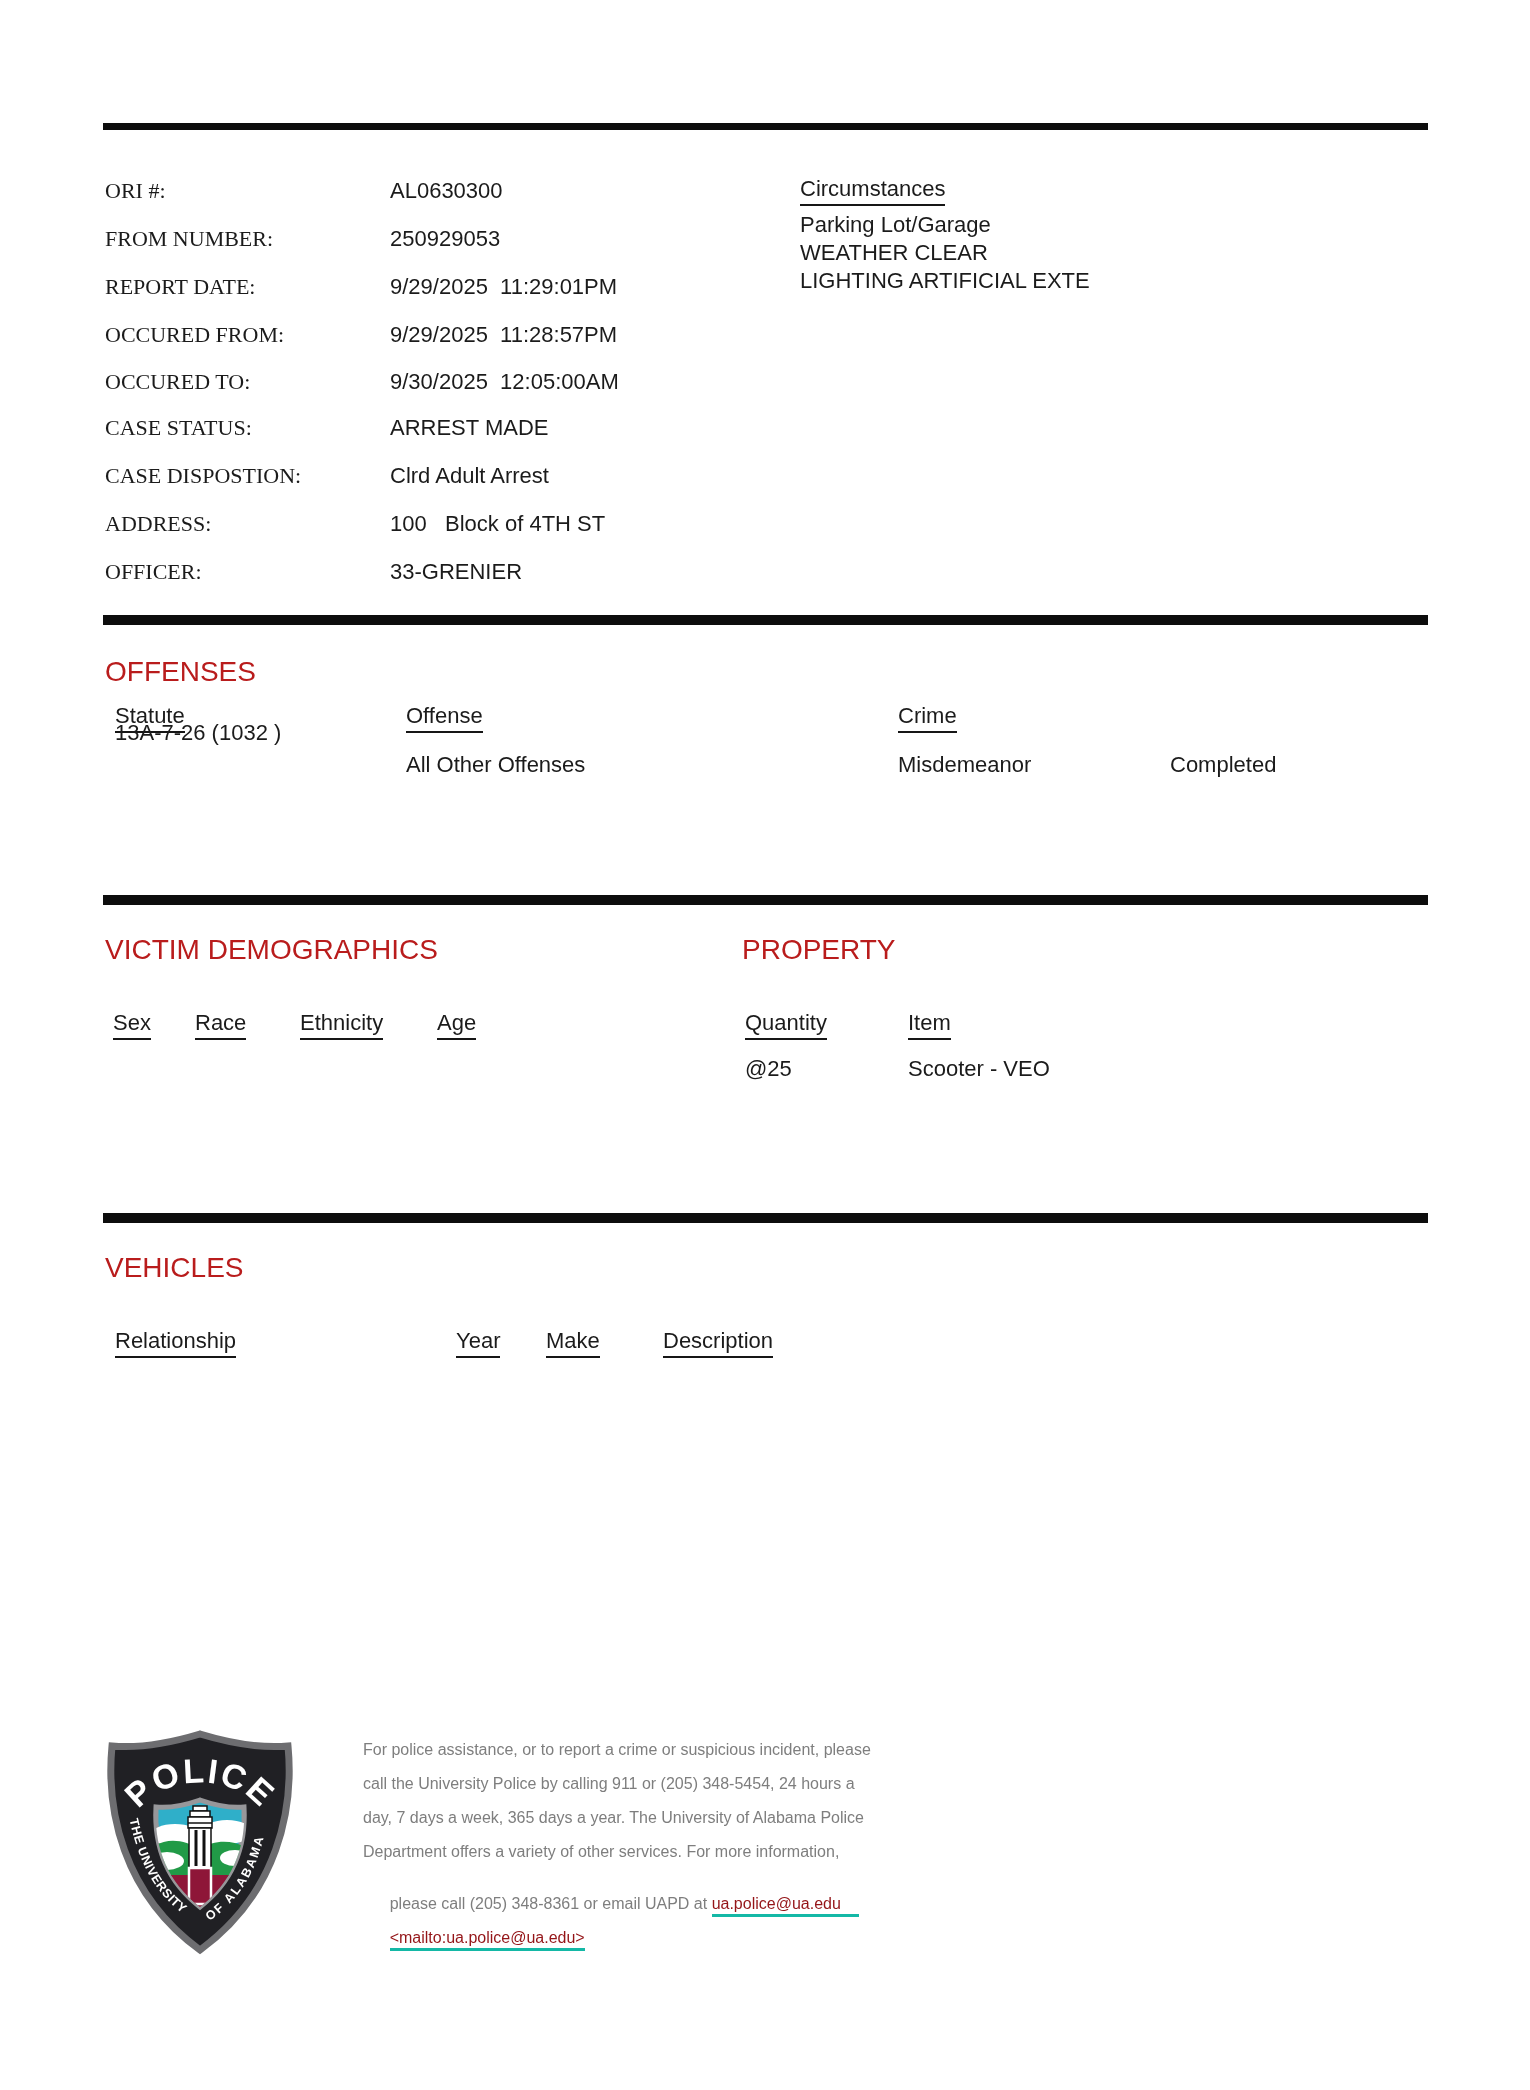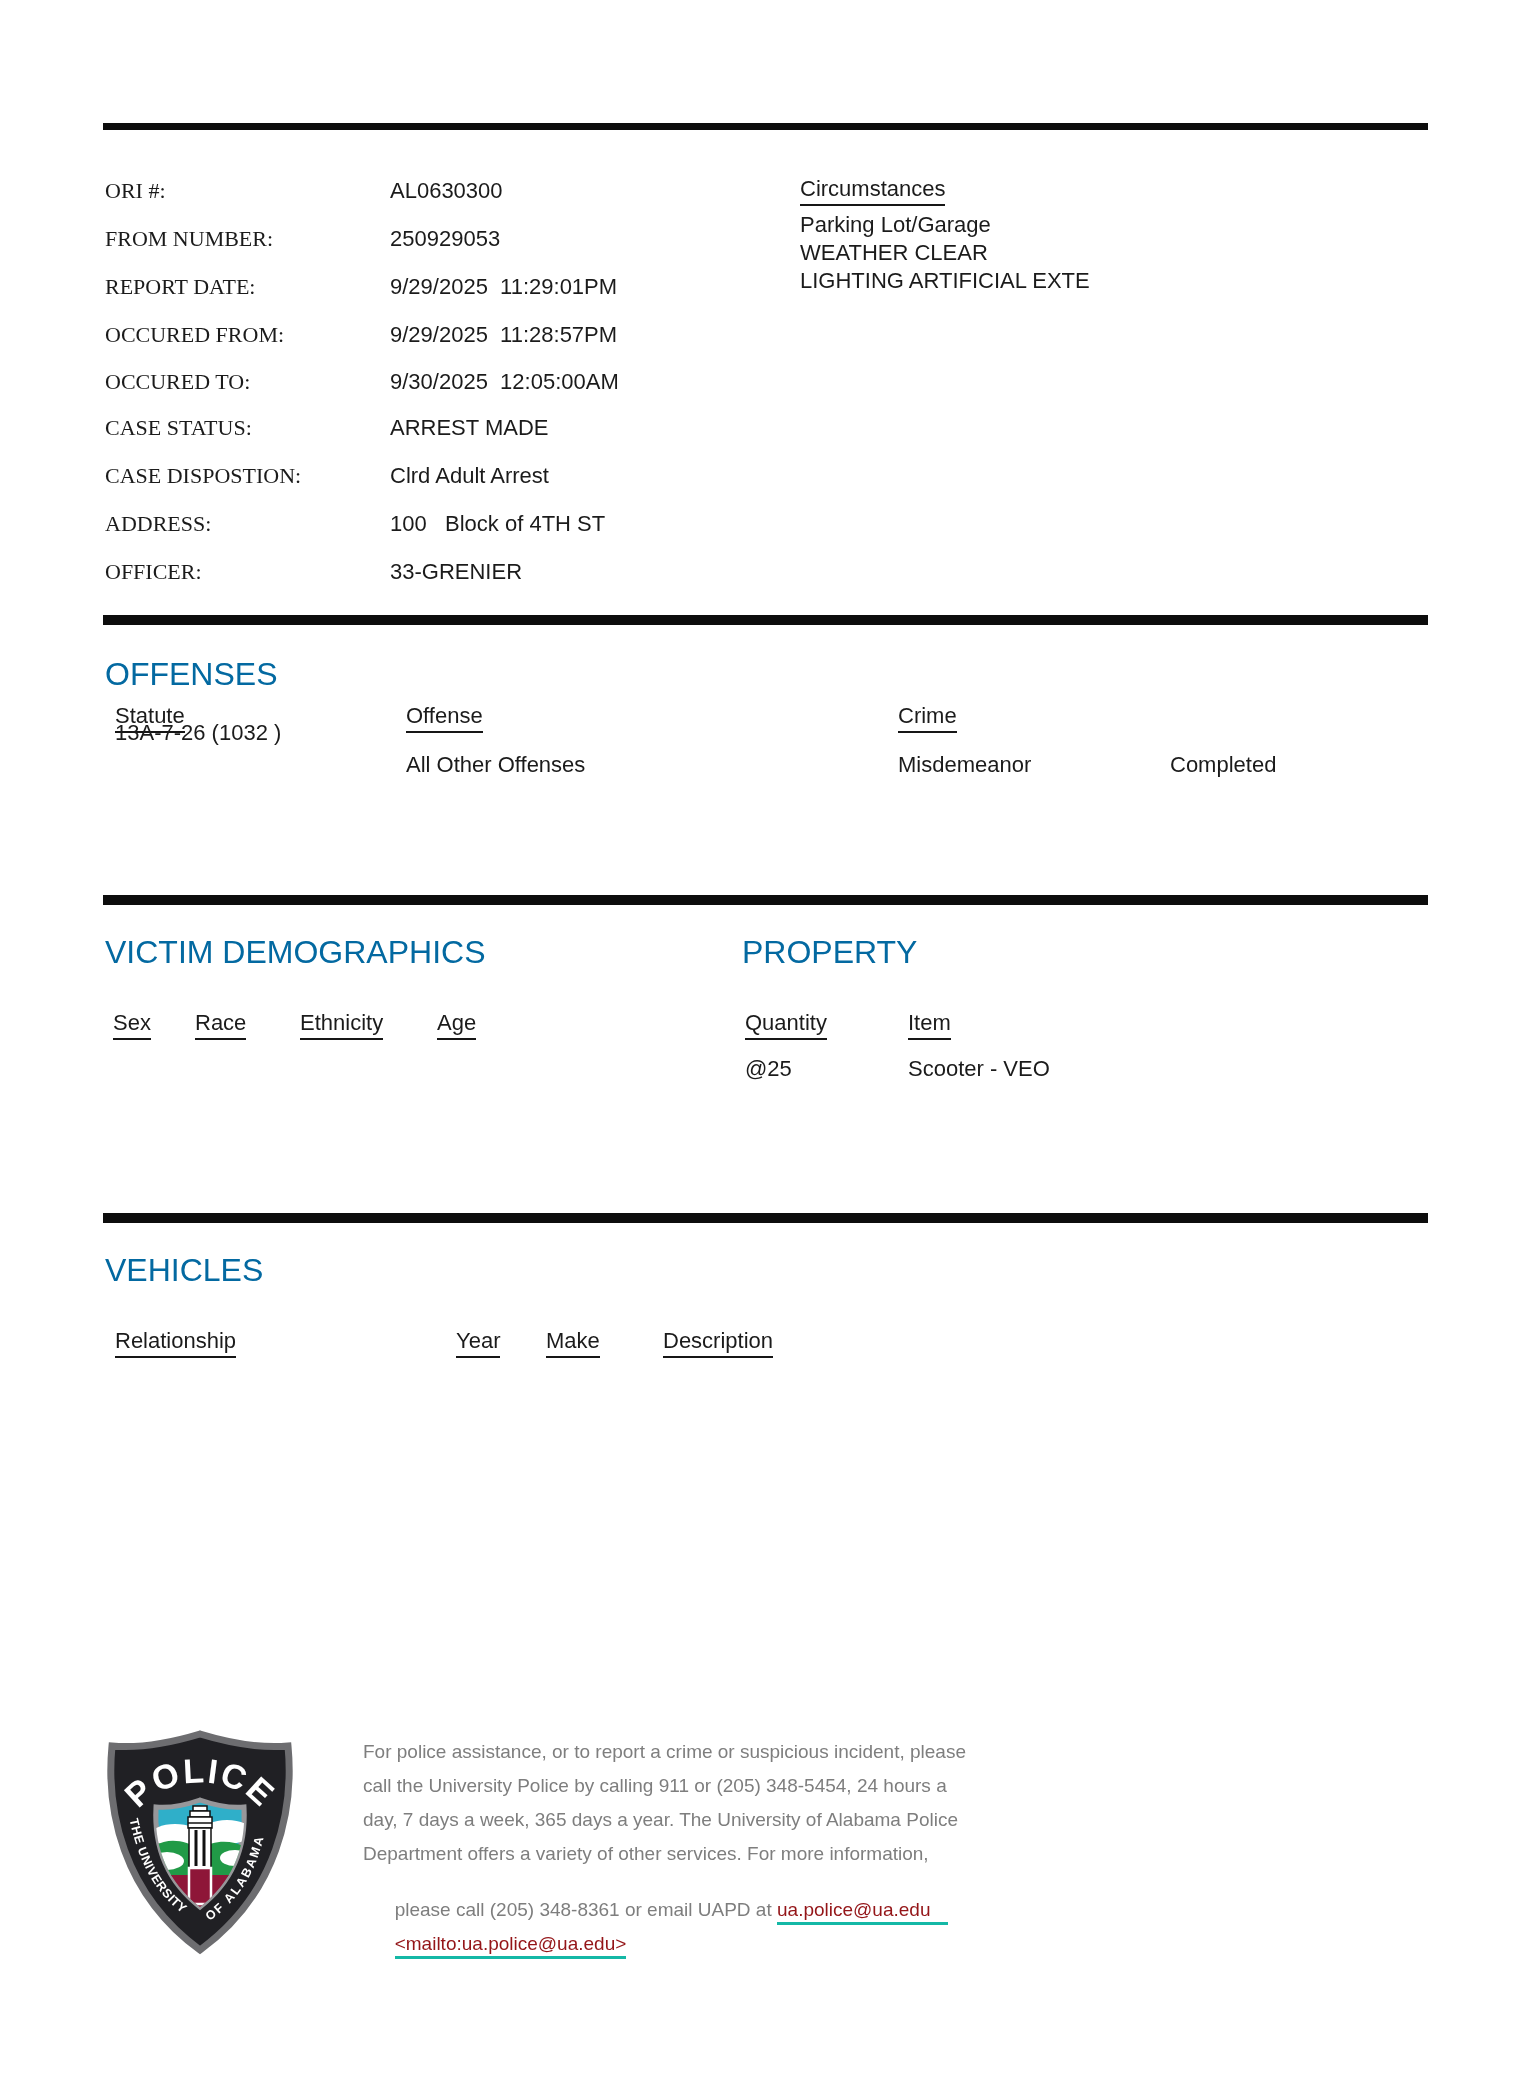--- a/index.html
+++ b/index.html
@@ -13,23 +13,23 @@
     top:45px; left:0; width:100%; text-align:center;
     font-size:32px; color:#141414; letter-spacing:0.5px;
   }
   .rule { background:#0d0d0d; }
   .lbl  { font-size:22px; white-space:pre;font-family:Liberation Serif, serif; }
   .val  { font-size:22px; white-space:pre; }
   .uh {
     display:inline-block; font-size:22px; white-space:pre;
     border-bottom:2px solid #161616; padding-bottom:2px;
   }
-  .secHead { font-size:32px; color:#0369a1; }
+  .secHead { font-size:28px; color:#b91c1c; }
   .cell { font-size:22px; white-space:pre; }
-  .fline { font-size:19px; color:#7e7e7e; white-space:pre; }
+  .fline { font-size:16px; color:#7e7e7e; white-space:pre; }
   .redlink {
     color:#941518; display:inline-block;
     border-bottom:3px solid #14b8a6; padding-bottom:1px;
     text-decoration:none; cursor:pointer;
   }
   .redlink.trail { padding-right:18px; }
 </style>
 </head>
 <body>
 

